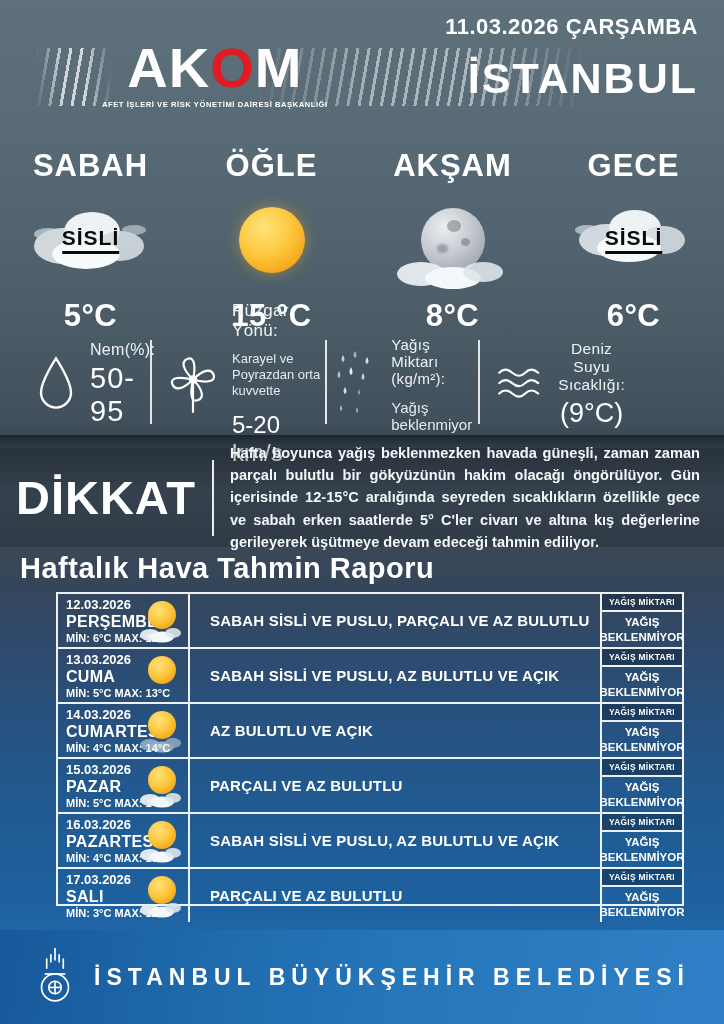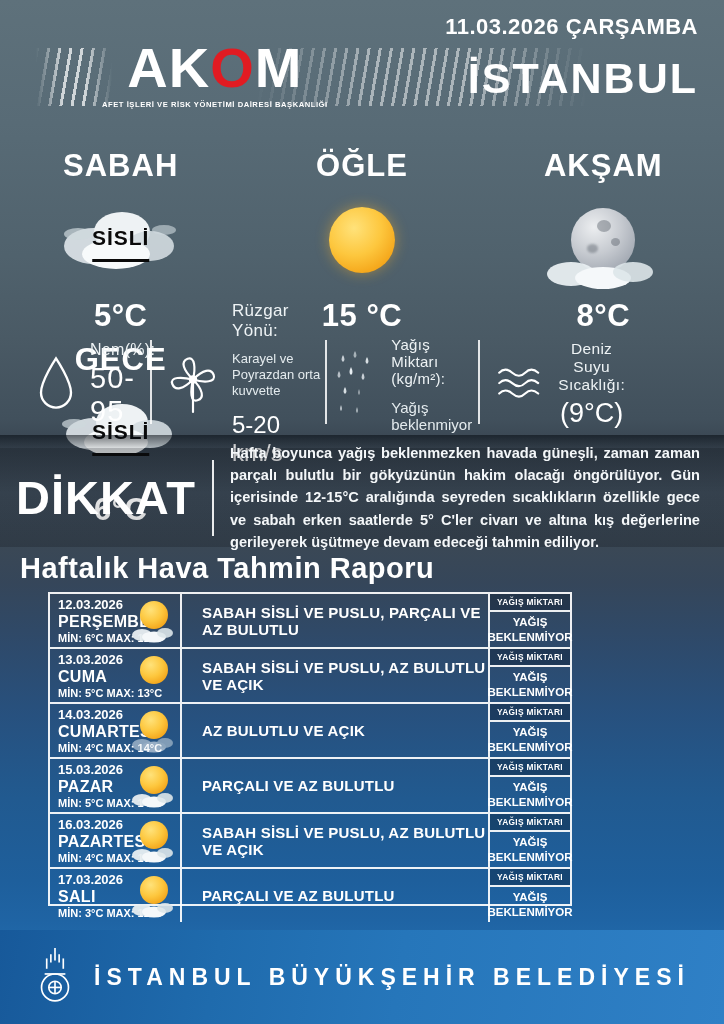--- a/index.html
+++ b/index.html
@@ -26,28 +26,28 @@
   .stripes.right{left:220px;width:330px;opacity:.55;}
   .brand-text{position:absolute;left:66px;top:0;text-align:center;}
   .brand-name{font-size:56px;font-weight:900;letter-spacing:1px;line-height:60px;color:#fff;}
   .brand-name .logo-o{color:#e11b22;}
   .brand-sub{font-size:7.6px;font-weight:700;letter-spacing:.55px;margin-top:2px;white-space:nowrap;}
   .head-right{position:absolute;right:26px;top:14px;text-align:right;}
   .head-date{font-size:22px;font-weight:800;letter-spacing:.5px;}
   .head-city{font-size:43px;font-weight:800;letter-spacing:2px;margin-top:14px;}
 
   
-  .dayparts{top:140px;left:0;width:724px;height:198px;display:grid;grid-template-columns:repeat(3,1fr);}
+  .dayparts{top:140px;left:0;width:724px;height:198px;display:grid;grid-template-columns:repeat(4,1fr);}
   .dp{display:flex;flex-direction:column;align-items:center;}
   .dp-label{font-size:31px;font-weight:800;letter-spacing:1px;margin-top:8px;}
   .dp-icon{position:relative;width:140px;height:92px;margin-top:10px;display:flex;align-items:center;justify-content:center;}
   .cloud-svg{filter:blur(.6px);}
   .sisli{position:absolute;top:32px;left:50%;transform:translateX(-50%);
     color:#0a0a0a;font-size:21px;font-weight:900;letter-spacing:1px;
-    border-bottom:3px solid #0a0a0a;padding-bottom:9px;}
+    border-bottom:3px solid #0a0a0a;padding-bottom:1px;}
   .sun-big{width:66px;height:66px;border-radius:50%;
     background:radial-gradient(circle at 38% 32%, #ffe27a 0%, #fdc73e 45%, #f5a81c 75%, #ef9a10 100%);
     box-shadow:0 0 14px rgba(250,180,40,.45);}
   .moon{position:relative;width:64px;height:64px;border-radius:50%;
     background:radial-gradient(circle at 36% 30%, #eceef0 0%, #c6cad0 45%, #a7adb6 75%, #8f97a2 100%);}
   .moon .crater{position:absolute;border-radius:50%;background:rgba(70,78,90,.38);}
   .cr1{width:14px;height:12px;left:26px;top:12px;}
   .cr2{width:9px;height:8px;left:40px;top:30px;}
   .cr3{width:11px;height:9px;left:16px;top:36px;filter:blur(1px);}
   .moon-cloud{position:absolute;left:8px;bottom:-4px;}
@@ -76,21 +76,21 @@
   .warning{top:448px;left:0;width:724px;height:99px;
     background:linear-gradient(180deg,rgba(8,12,18,.30),rgba(8,12,18,.10) 45%,rgba(8,12,18,.22));
     display:flex;align-items:center;}
   .warn-title{width:212px;text-align:center;font-size:47px;font-weight:900;letter-spacing:1px;}
   .warn-divider{width:2px;height:76px;background:rgba(255,255,255,.9);flex:0 0 2px;}
   .warn-text{flex:1;padding:0 24px 0 16px;font-size:14.6px;font-weight:700;
     line-height:1.52;text-align:justify;color:#f4f7f9;}
 
   
   .weekly-title{top:552px;left:20px;font-size:29px;font-weight:800;letter-spacing:.5px;}
-  .wtable{top:592px;left:48px;width:524px;height:314px;
+  .wtable{top:592px;left:56px;width:628px;height:314px;
     border:2px solid rgba(255,255,255,.92);box-sizing:border-box;
     display:grid;grid-template-rows:repeat(6,1fr);}
   .wrow{display:grid;grid-template-columns:130px 1fr 80px;border-top:2px solid rgba(255,255,255,.92);}
   .wrow:first-child{border-top:none;}
   .wdate{display:flex;align-items:center;box-sizing:border-box;padding:3px 0 3px 8px;position:relative;}
   .wtext{display:flex;flex-direction:column;justify-content:center;gap:1px;width:84px;}
   .wdt{font-size:13px;font-weight:600;}
   .wday{font-size:16px;font-weight:600;letter-spacing:.3px;}
   .wminmax{font-size:11px;font-weight:800;white-space:nowrap;}
   .wicon{position:absolute;right:2px;top:50%;transform:translateY(-50%);width:46px;height:40px;}

